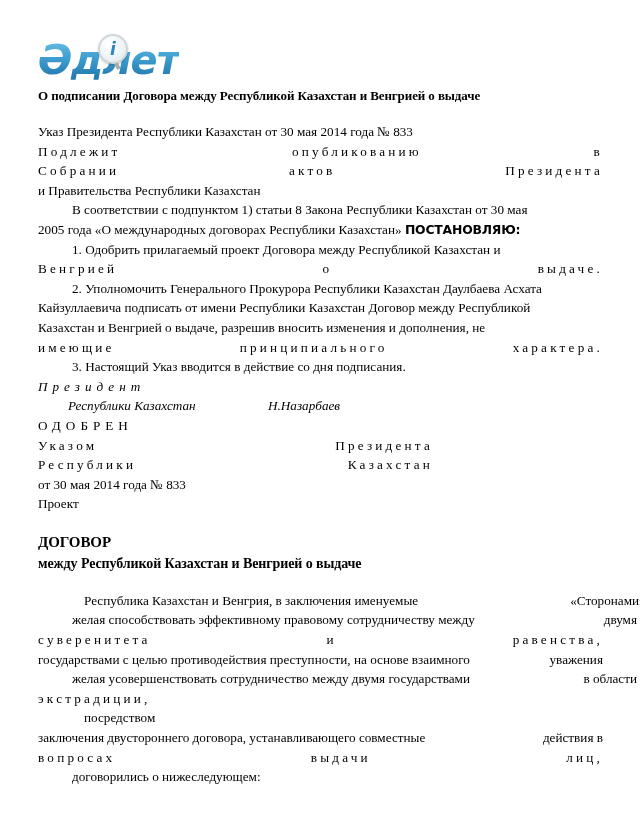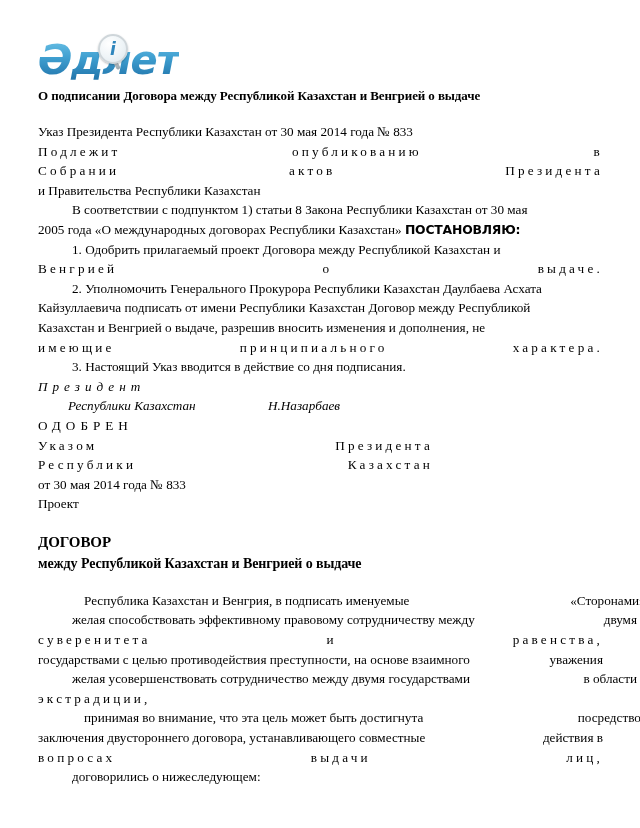--- a/index.html
+++ b/index.html
@@ -230,21 +230,21 @@
     <div class="l">Проект</div>
 
     <div class="gap-m"></div>
 
     <div class="heading-big">ДОГОВОР</div>
     <div class="heading-sub">между Республикой Казахстан и Венгрией о выдаче</div>
 
     <div class="gap-m"></div>
 
     <div class="spread" style="padding-left:46px;">
-      <span>Республика Казахстан и Венгрия, в подписать именуемые</span>
+      <span>Республика Казахстан и Венгрия, в заключения именуемые</span>
       <span>«Сторонами»,</span>
     </div>
 
     <div class="spread" style="padding-left:34px;">
       <span>желая способствовать эффективному правовому сотрудничеству между</span>
       <span>двумя</span>
     </div>
 
     <div class="spread">
       <span class="tracked">суверенитета</span>
@@ -258,21 +258,20 @@
     </div>
 
     <div class="spread" style="padding-left:34px;">
       <span>желая усовершенствовать сотрудничество между двумя государствами</span>
       <span>в области</span>
     </div>
 
     <div class="l tracked">экстрадиции,</div>
 
     <div class="spread" style="padding-left:46px;">
-      <span>принимая во внимание, что эта цель может быть достигнута</span>
       <span>посредством</span>
     </div>
 
     <div class="spread">
       <span>заключения двустороннего договора, устанавливающего совместные</span>
       <span>действия в</span>
     </div>
 
     <div class="spread">
       <span class="tracked">вопросах</span>

